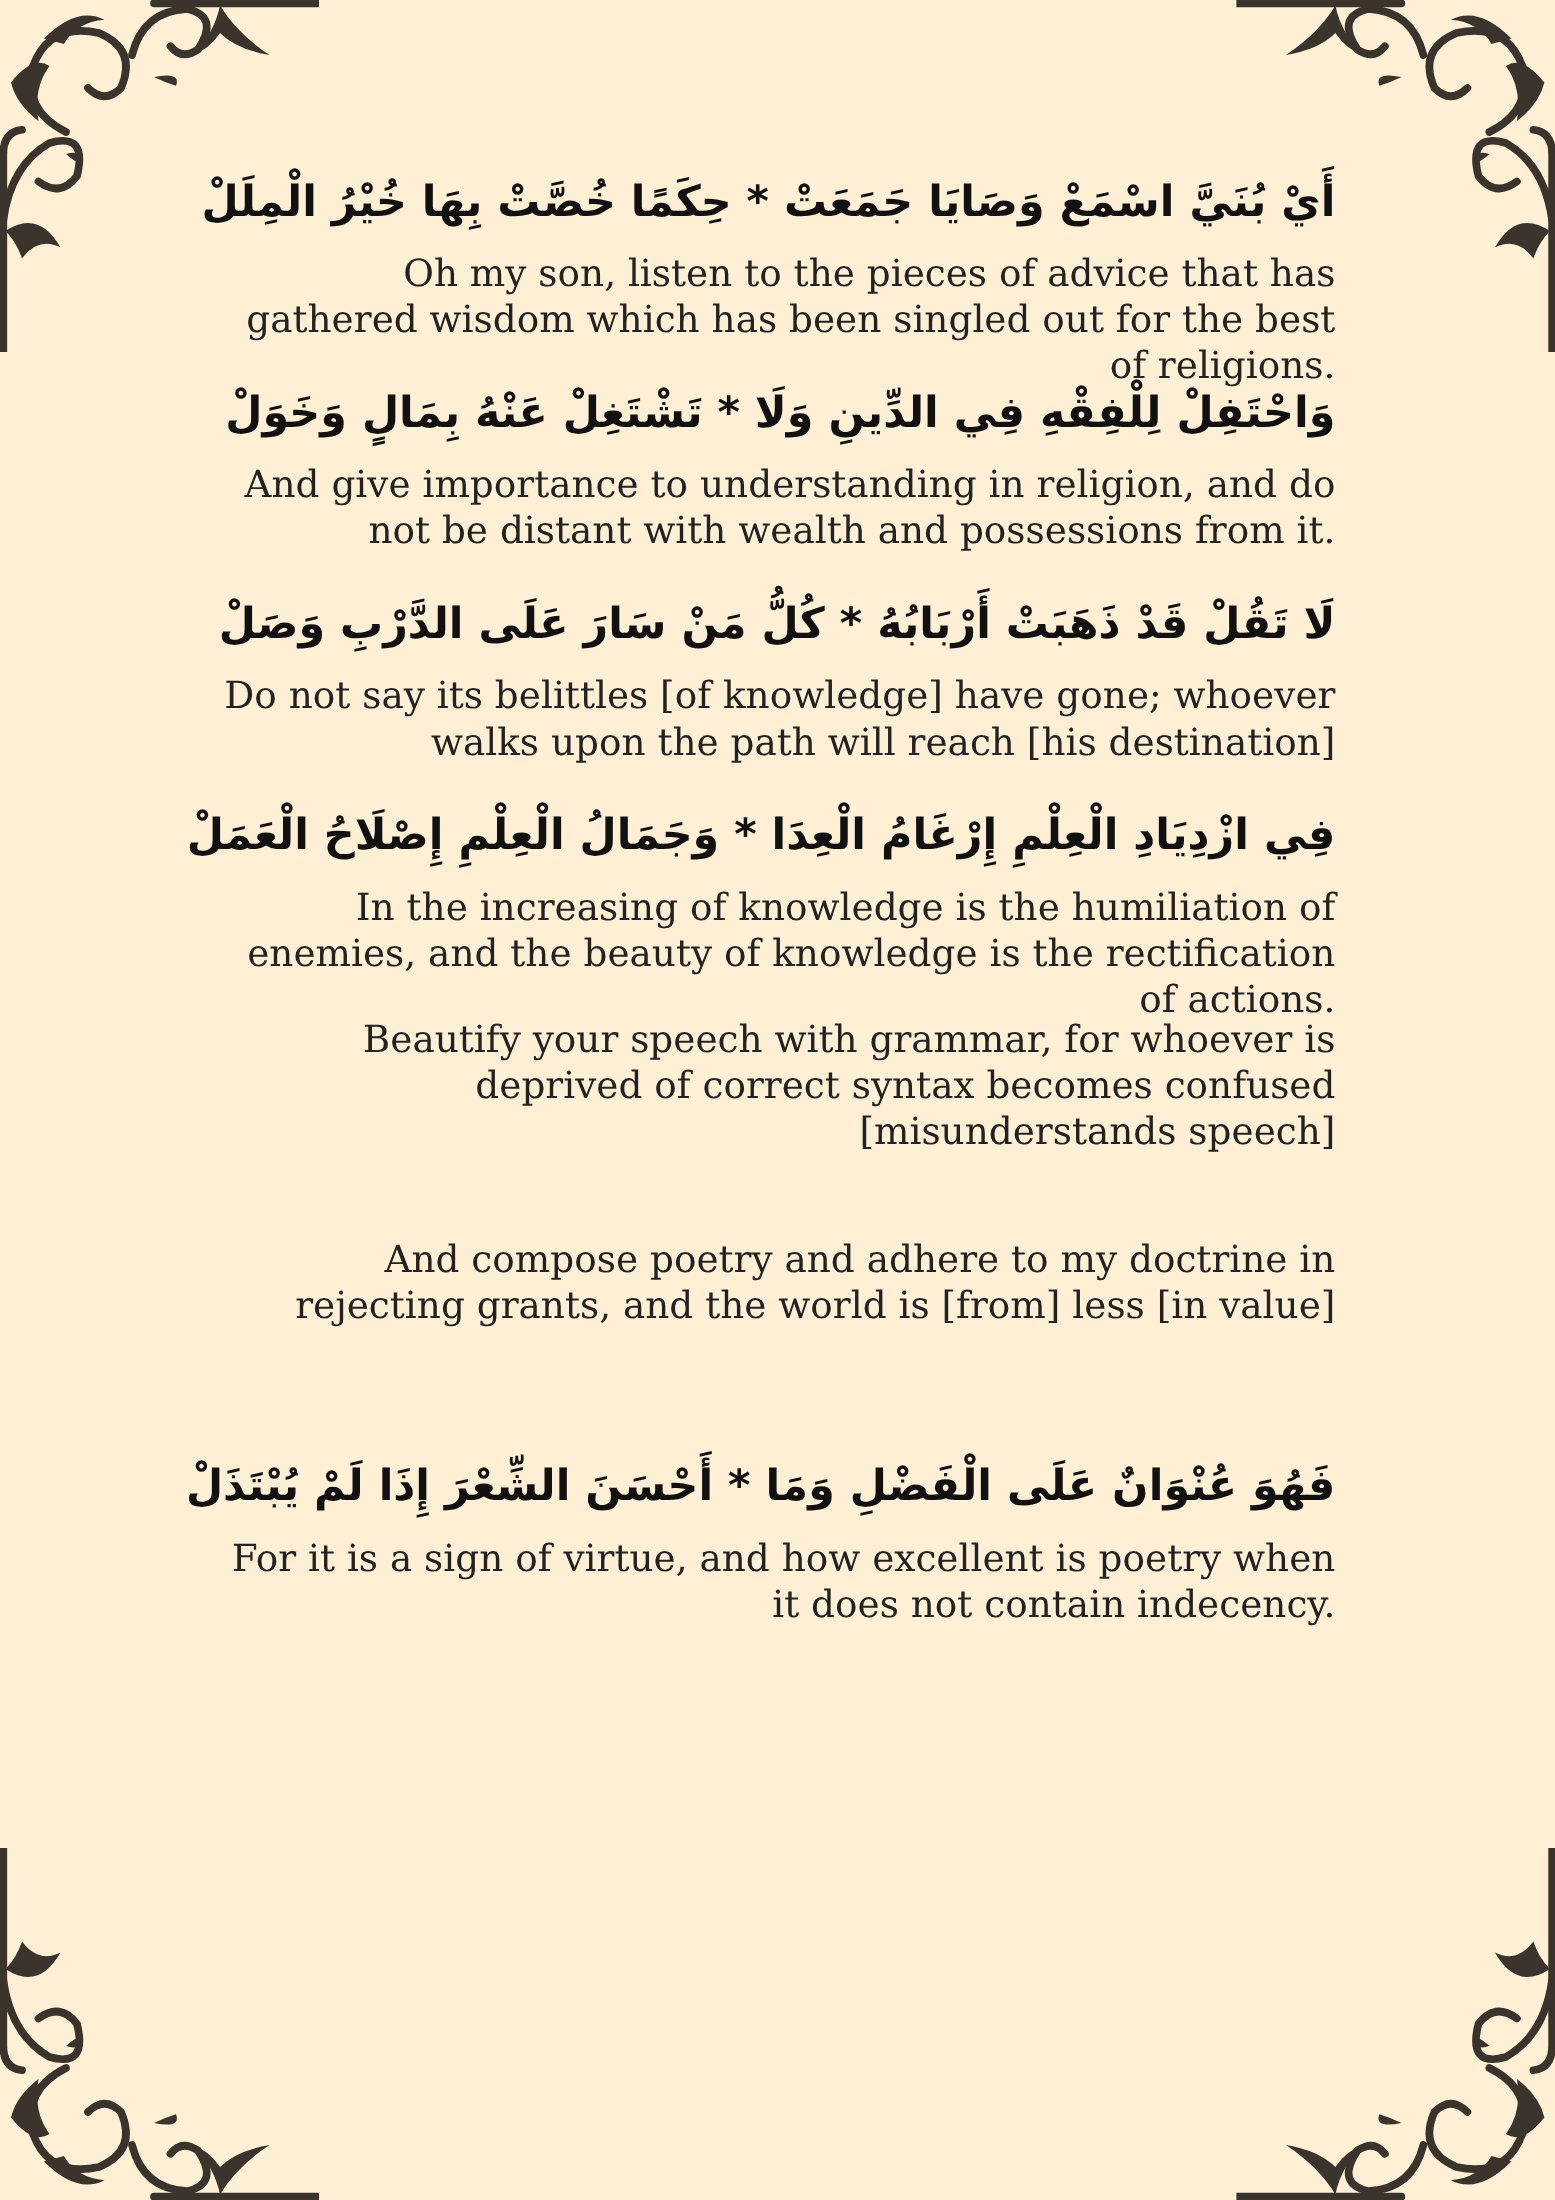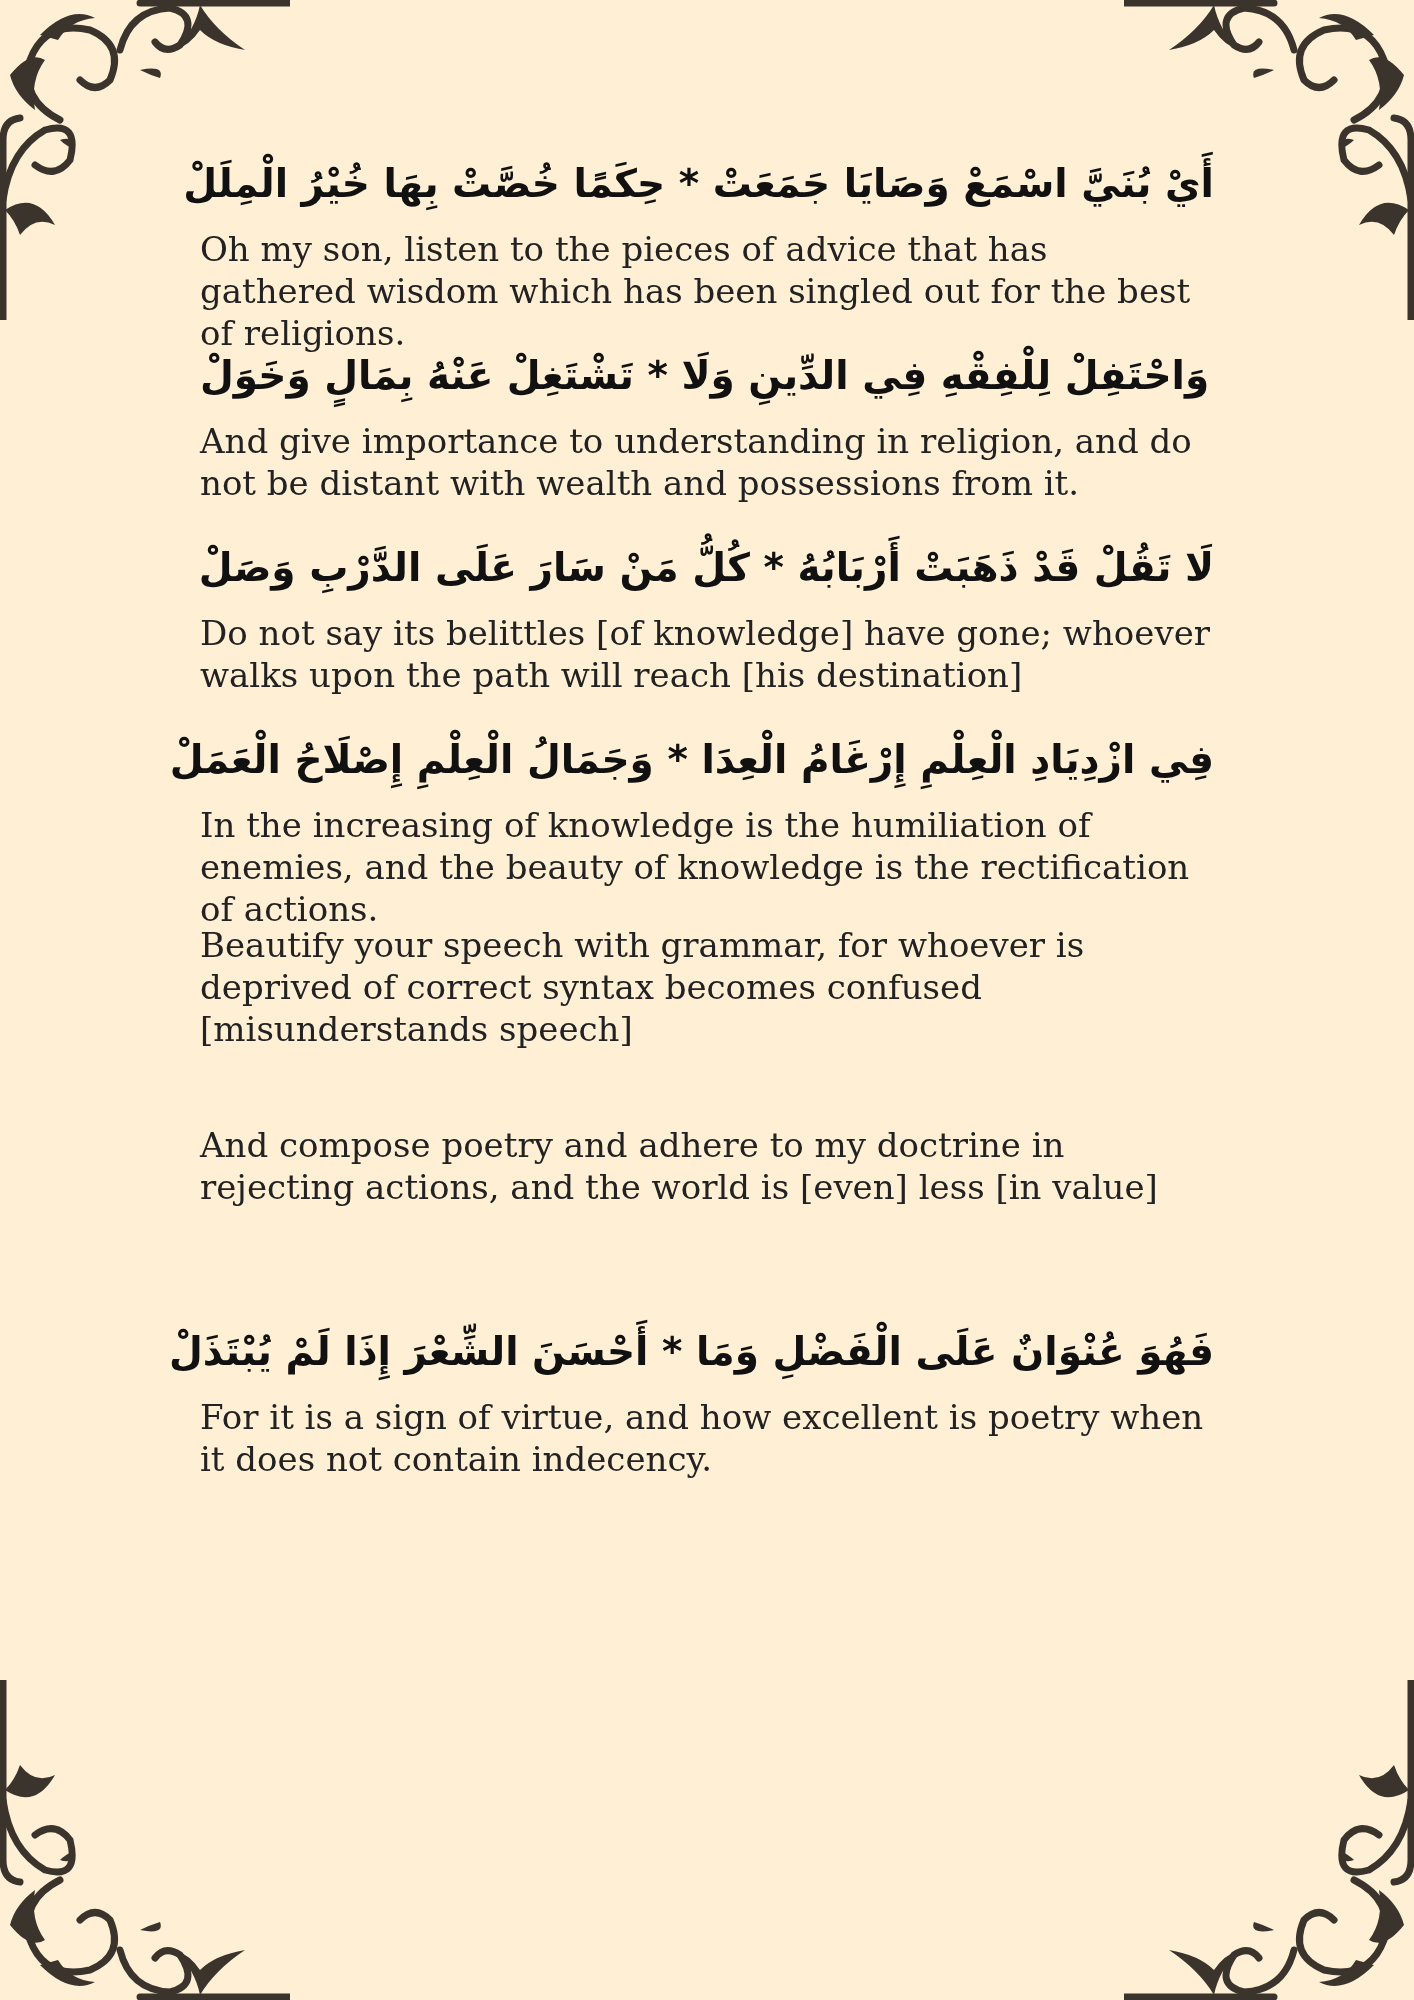--- a/index.html
+++ b/index.html
@@ -10,21 +10,21 @@
       color: #1e1b18;
     }
     .corner { position: absolute; width: 290px; height: 320px; }
     .corner svg { width: 100%; height: 100%; display: block; }
     .c-tl { left: 0; top: 0; }
     .c-tr { right: 0; top: 0; transform: scaleX(-1); }
     .c-bl { left: 0; bottom: 0; transform: scaleY(-1); }
     .c-br { right: 0; bottom: 0; transform: scale(-1,-1); }
     .content {
       position: absolute; left: 200px; right: 200px; top: 148px;
-      text-align: left;
+      text-align: right;
     }
     .stanza { height: 192px; }
     .arabic {
       font-family: "DejaVu Sans", sans-serif;
       font-weight: bold;
       font-size: 39px;
       line-height: 72px;
       direction: rtl;
       white-space: nowrap;
       color: #111;
@@ -131,19 +131,19 @@
     <div class="english">Do not say its belittles [of knowledge] have gone; whoever walks upon the path will reach [his destination]</div>
   </section>
   <section class="stanza">
     <div class="arabic">فِي ازْدِيَادِ الْعِلْمِ إِرْغَامُ الْعِدَا * وَجَمَالُ الْعِلْمِ إِصْلَاحُ الْعَمَلْ</div>
     <div class="english">In the increasing of knowledge is the humiliation of enemies, and the beauty of knowledge is the rectification of actions.</div>
   </section>
   <section class="stanza">
     <div class="english">Beautify your speech with grammar, for whoever is deprived of correct syntax becomes confused [misunderstands speech]</div>
   </section>
   <section class="stanza">
-    <div class="english">And compose poetry and adhere to my doctrine in rejecting actions, and the world is [even] less [in value]</div>
+    <div class="english">And compose poetry and adhere to my doctrine in rejecting grants, and the world is [from] less [in value]</div>
   </section>
   <section class="stanza">
     <div class="arabic">فَهُوَ عُنْوَانٌ عَلَى الْفَضْلِ وَمَا * أَحْسَنَ الشِّعْرَ إِذَا لَمْ يُبْتَذَلْ</div>
     <div class="english">For it is a sign of virtue, and how excellent is poetry when it does not contain indecency.</div>
   </section>
 </main>
 
 </body></html>

